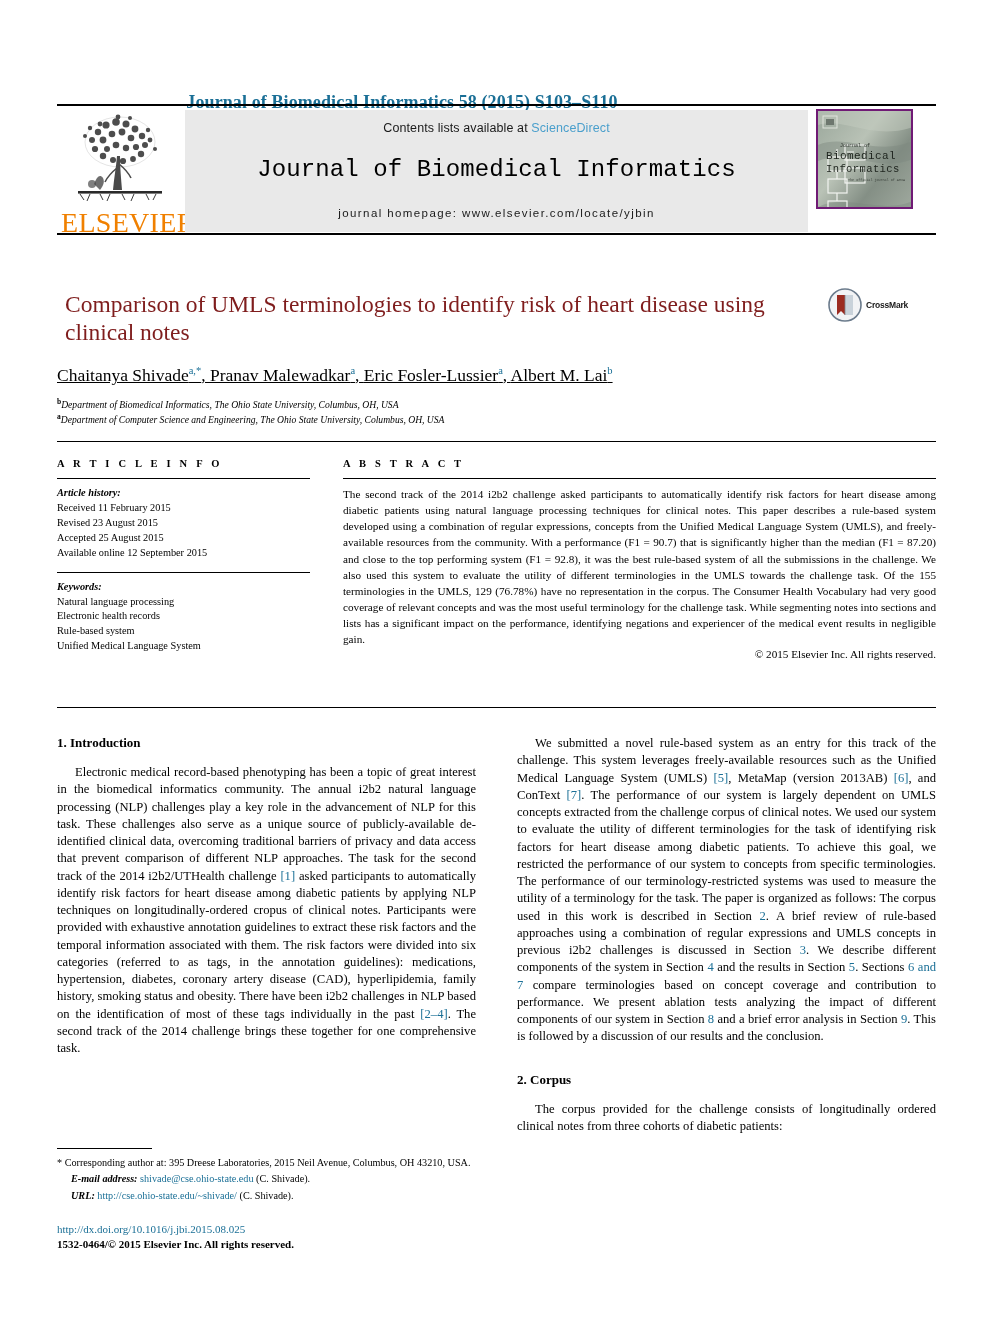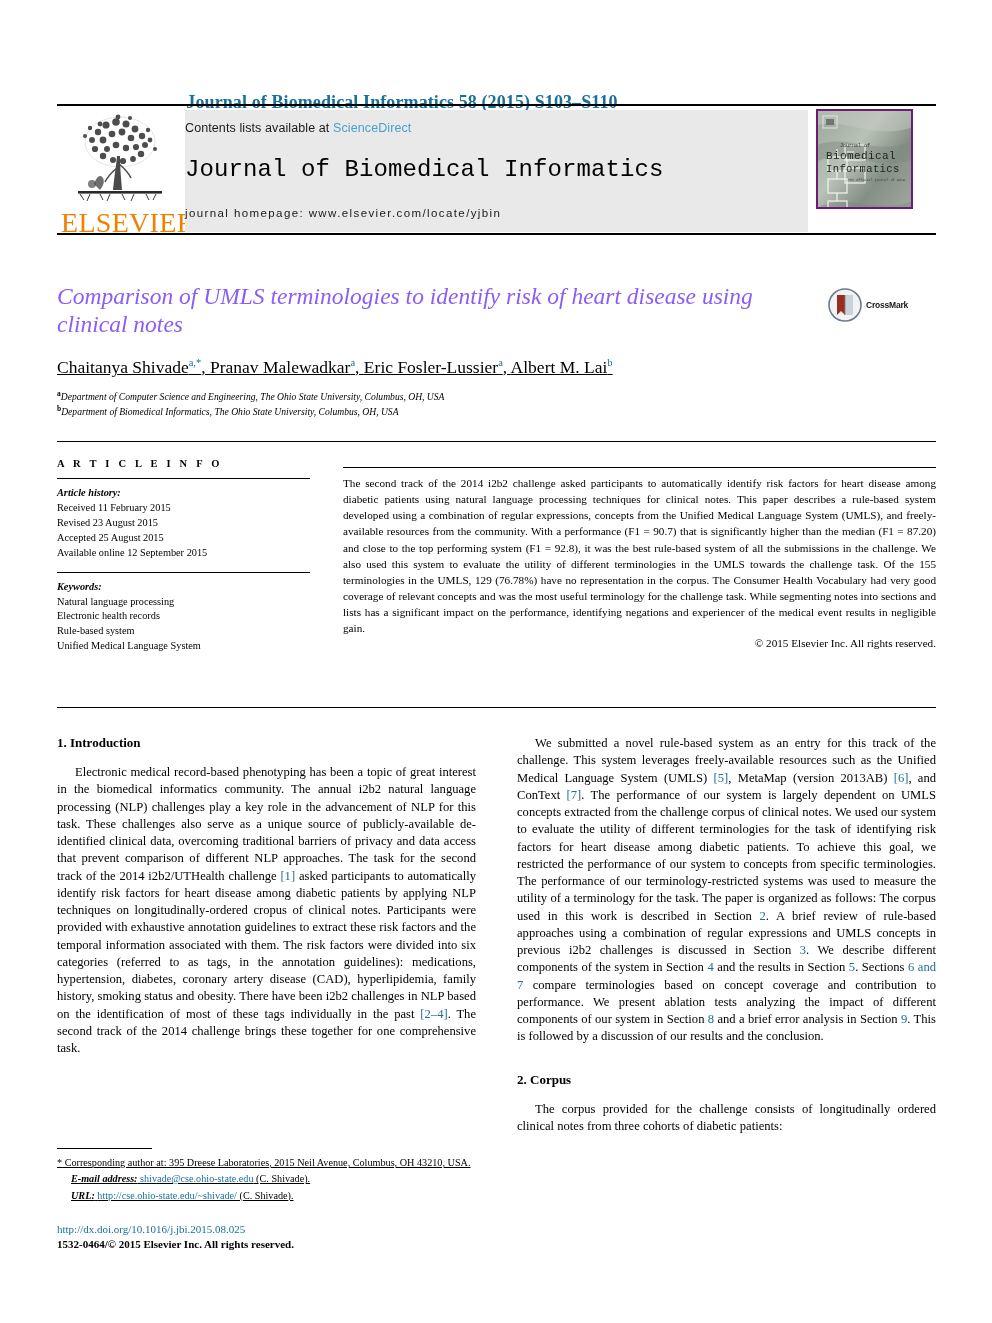--- a/index.html
+++ b/index.html
@@ -69,21 +69,21 @@
     line-height: 1;
     margin-top: 1px;
     font-weight: normal;
   }
   .center-band {
     position: absolute;
     left: 128px; top: 4px;
     width: 623px;
     height: 122px;
     background: #e9e9e9;
-    text-align: left;
+    text-align: center;
   }
   .contents-line {
     font-family: "Liberation Sans", sans-serif;
     font-size: 12.5px;
     color: #1a1a1a;
     padding-top: 11px;
     letter-spacing: 0.1px;
   }
   .contents-line .sd {
     color: #4a9fcc;
@@ -116,24 +116,23 @@
   .title-block {
     position: absolute;
     left: 57px; top: 282px;
     width: 879px;
   }
   .paper-title {
     font-family: "Liberation Serif", serif;
     font-size: 23.5px;
     line-height: 1.2;
     width: 770px;
-    color: #8b5cf6;
-    margin: 0;
+    color: #7f1d1d;
+    margin: 8px;
     font-weight: normal;
-    font-style: italic;
   }
   .crossmark {
     position: absolute;
     right: 14px; top: 2px;
     width: 94px;
     height: 42px;
     display: flex;
     align-items: center;
     gap: 4px;
   }
@@ -272,21 +271,20 @@
   a.ref, .ref {
     color: #1a6f96;
     text-decoration: none;
   }
 
   
   .footnote-block {
     position: absolute;
     left: 57px; top: 1148px;
     width: 419px;
-    text-decoration: underline;
   }
   .footnote-rule {
     width: 95px;
     border-top: 0.9px solid #000;
     margin-bottom: 7px;
   }
   .footnote {
     font-family: "Liberation Serif", serif;
     font-size: 10.2px;
     line-height: 1.4;
@@ -427,22 +425,22 @@
     </div>
 
     <div class="authors">
       <span>Chaitanya Shivade</span><sup>a,*</sup>,
       <span>Pranav Malewadkar</span><sup>a</sup>,
       <span>Eric Fosler-Lussier</span><sup>a</sup>,
       <span>Albert M. Lai</span><sup>b</sup>
     </div>
 
     <div class="affiliations">
+      <div><sup>b</sup><span>Department of Biomedical Informatics, The Ohio State University, Columbus, OH, USA</span></div>
       <div><sup>a</sup><span>Department of Computer Science and Engineering, The Ohio State University, Columbus, OH, USA</span></div>
-      <div><sup>b</sup><span>Department of Biomedical Informatics, The Ohio State University, Columbus, OH, USA</span></div>
     </div>
   </div>
 
   <div class="rule-thin" style="top:441px"></div>
 
   <div class="info-col">
     <div class="sec-head">A R T I C L E   I N F O</div>
     <div class="hr-head"></div>
     <div class="info-label">Article history:</div>
     <div class="info-line">Received 11 February 2015</div>
@@ -451,20 +449,21 @@
     <div class="info-line">Available online 12 September 2015</div>
     <div class="hr-mid"></div>
     <div class="info-label">Keywords:</div>
     <div class="info-line">Natural language processing</div>
     <div class="info-line">Electronic health records</div>
     <div class="info-line">Rule-based system</div>
     <div class="info-line">Unified Medical Language System</div>
   </div>
 
   <div class="abs-col">
+    <div class="sec-head">A B S T R A C T</div>
     <div class="hr-head"></div>
     <div class="abstract-text">The second track of the 2014 i2b2 challenge asked participants to automatically identify risk factors for heart disease among diabetic patients using natural language processing techniques for clinical notes. This paper describes a rule-based system developed using a combination of regular expressions, concepts from the Unified Medical Language System (UMLS), and freely-available resources from the community. With a performance (F1 = 90.7) that is significantly higher than the median (F1 = 87.20) and close to the top performing system (F1 = 92.8), it was the best rule-based system of all the submissions in the challenge. We also used this system to evaluate the utility of different terminologies in the UMLS towards the challenge task. Of the 155 terminologies in the UMLS, 129 (76.78%) have no representation in the corpus. The Consumer Health Vocabulary had very good coverage of relevant concepts and was the most useful terminology for the challenge task. While segmenting notes into sections and lists has a significant impact on the performance, identifying negations and experiencer of the medical event results in negligible gain.</div>
     <div class="copyright">© 2015 Elsevier Inc. All rights reserved.</div>
   </div>
 
   <div class="rule-body"></div>
 
   <div class="col-left">
     <h2 class="h2">1. Introduction</h2>
     <p class="body"><span>Electronic medical record-based phenotyping has been a topic of great interest in the biomedical informatics community. The annual i2b2 natural language processing (NLP) challenges play a key role in the advancement of NLP for this task. These challenges also serve as a unique source of publicly-available de-identified clinical data, overcoming traditional barriers of privacy and data access that prevent comparison of different NLP approaches. The task for the second track of the 2014 i2b2/UTHealth challenge </span><span class="ref">[1]</span><span> asked participants to automatically identify risk factors for heart disease among diabetic patients by applying NLP techniques on longitudinally-ordered cropus of clinical notes. Participants were provided with exhaustive annotation guidelines to extract these risk factors and the temporal information associated with them. The risk factors were divided into six categories (referred to as tags, in the annotation guidelines): medications, hypertension, diabetes, coronary artery disease (CAD), hyperlipidemia, family history, smoking status and obesity. There have been i2b2 challenges in NLP based on the identification of most of these tags individually in the past </span><span class="ref">[2–4]</span><span>. The second track of the 2014 challenge brings these together for one comprehensive task.</span></p>

